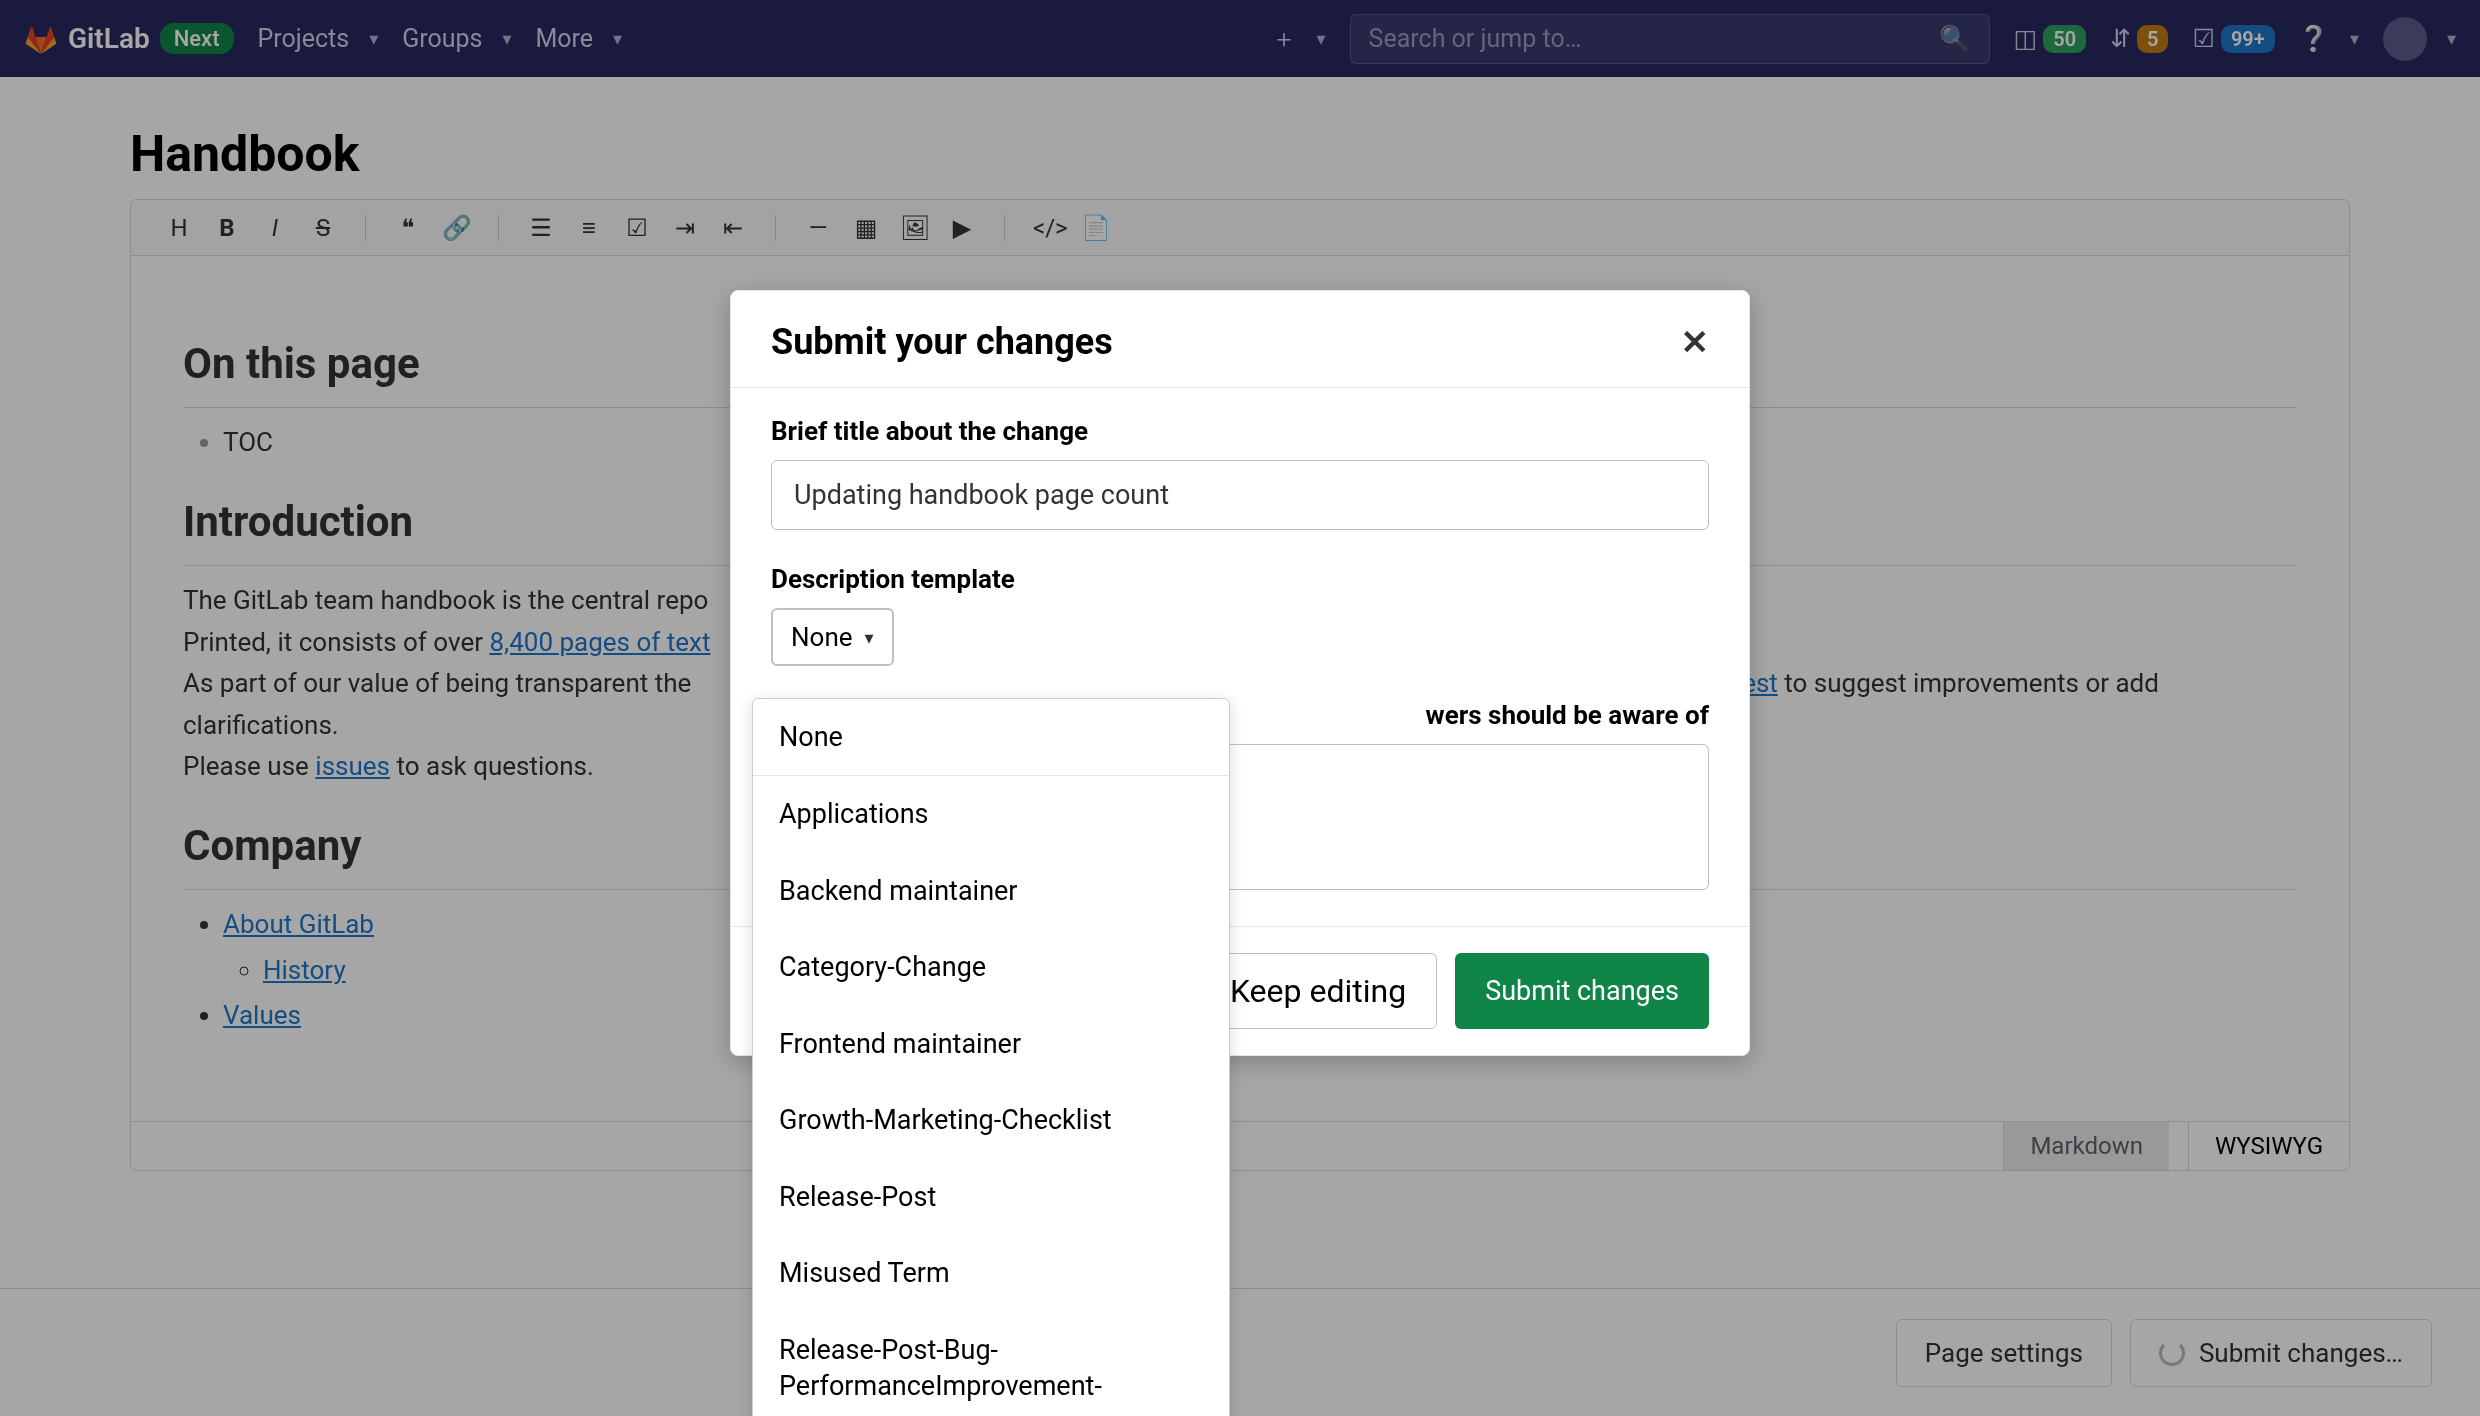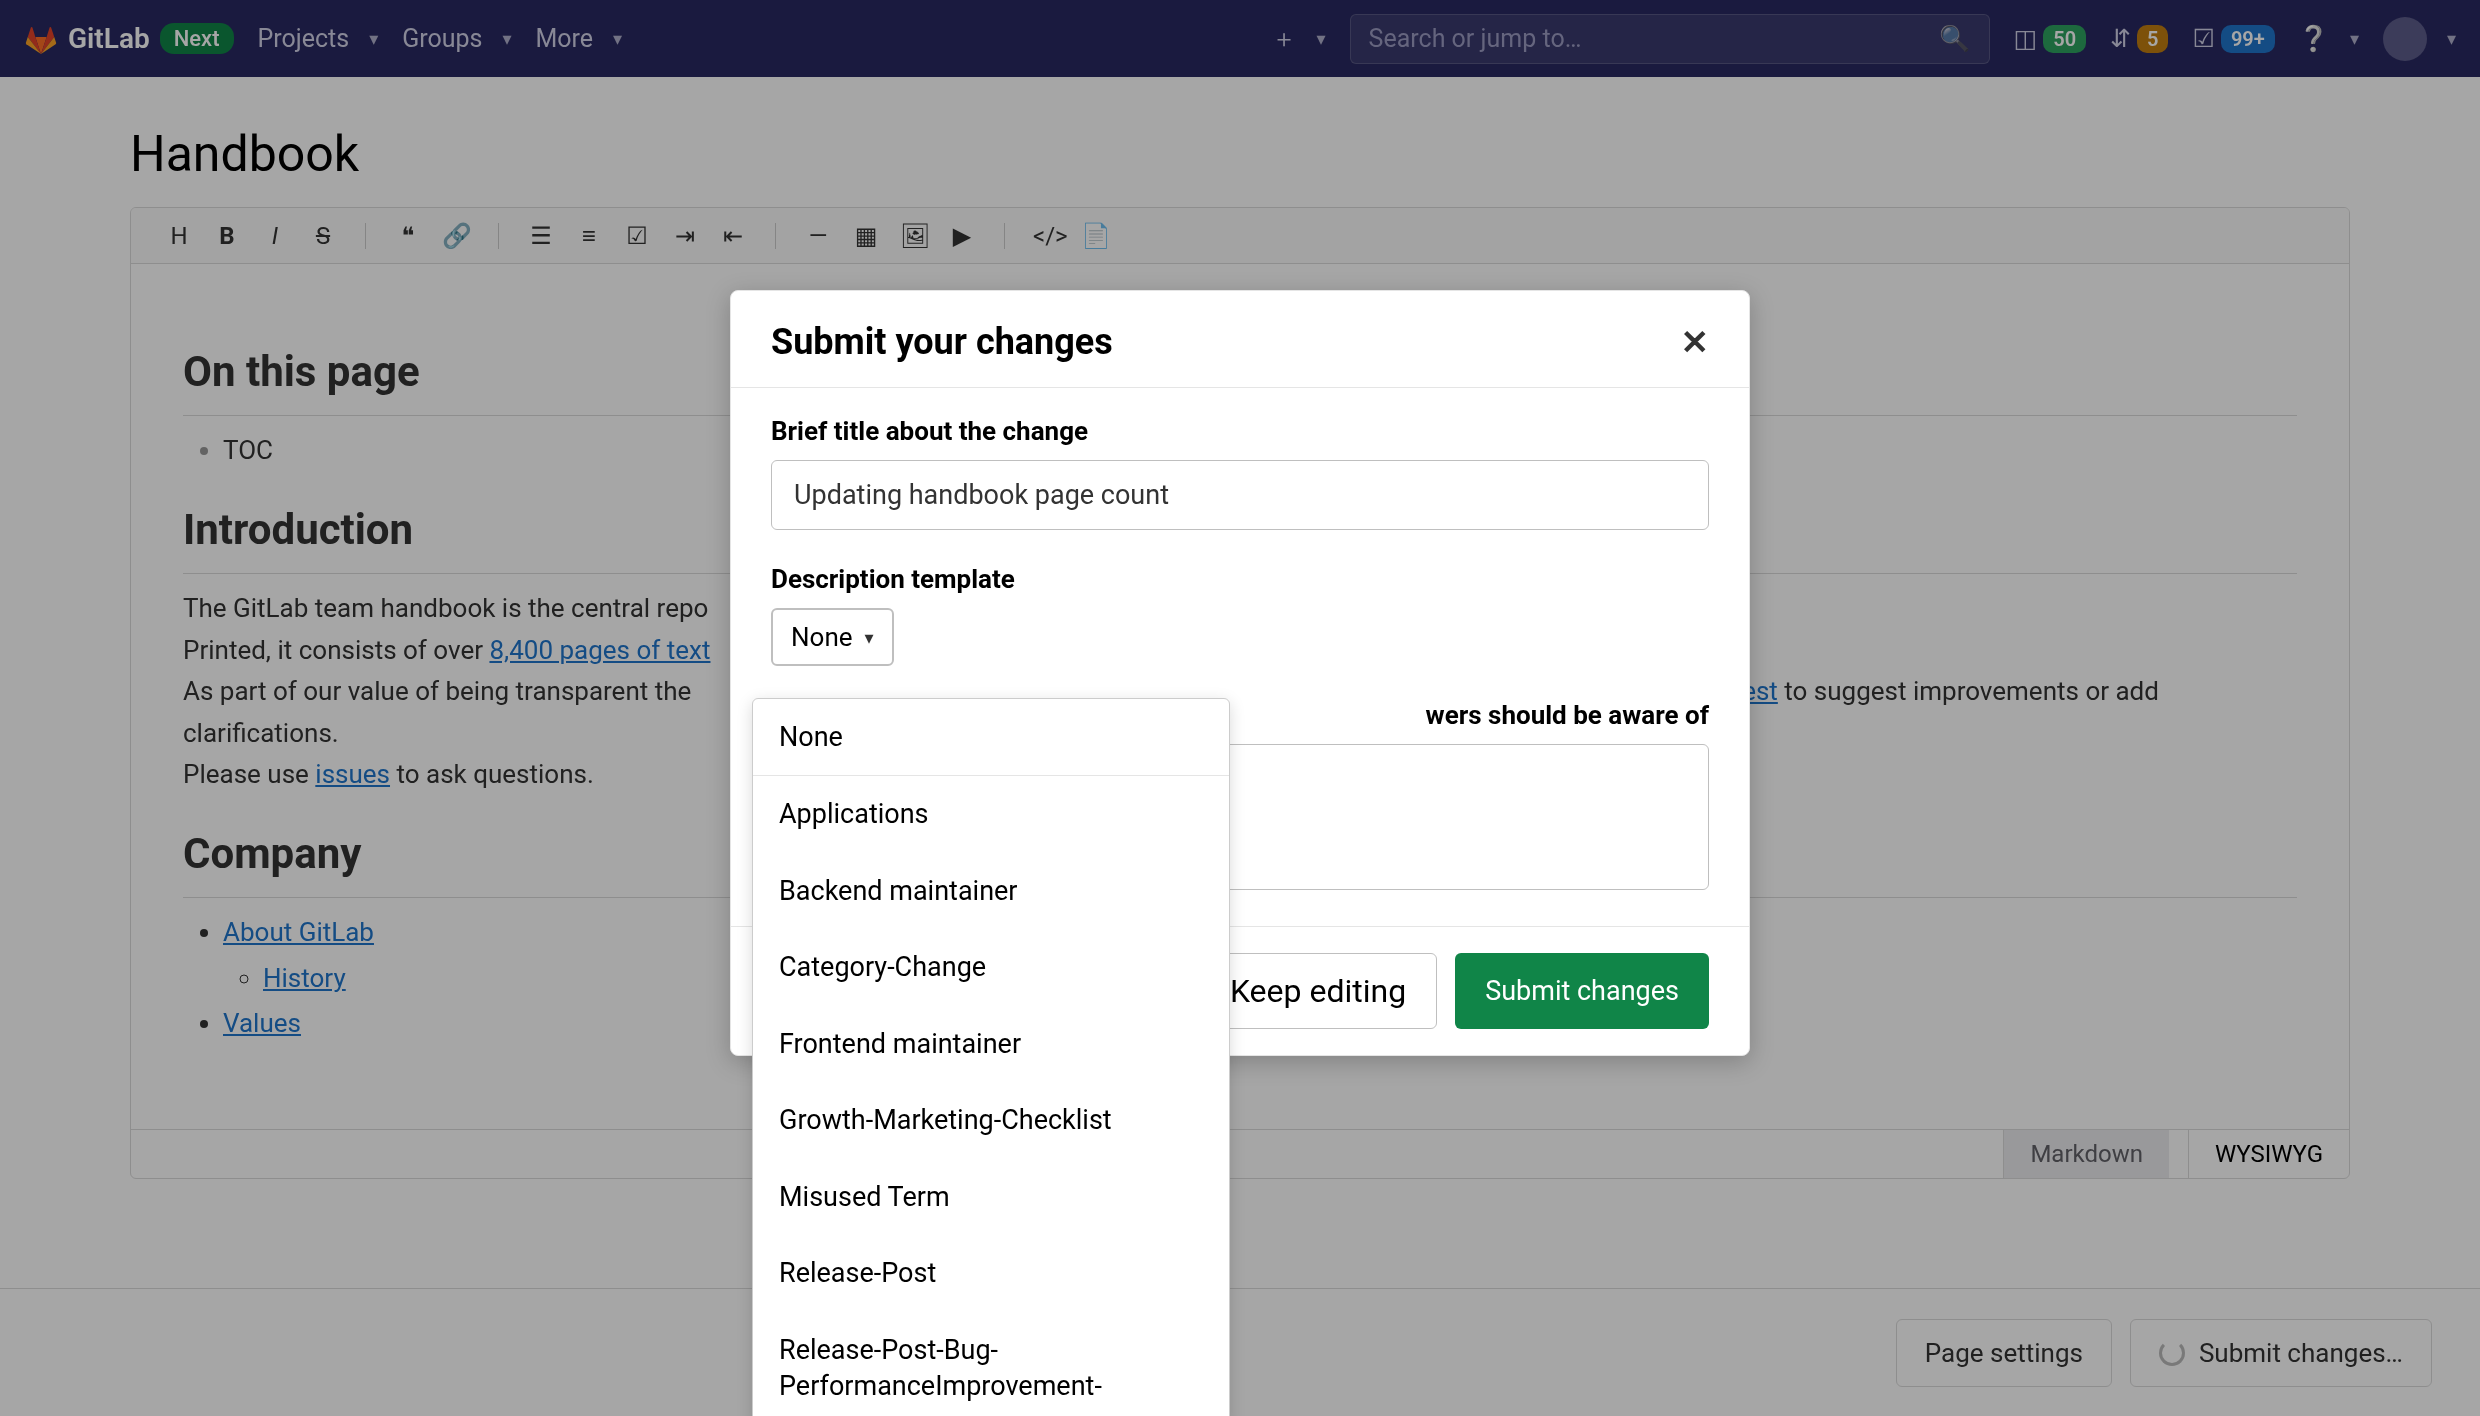--- a/index.html
+++ b/index.html
@@ -18,21 +18,21 @@
 .searchbox .mag { margin-left:auto; opacity:.7; }
 .icon-pill { display:flex; align-items:center; gap:6px; }
 .pill { font-size:20px; padding:2px 10px; border-radius:10px; font-weight:600; }
 .pill-green { background:#2da160; color:#fff; }
 .pill-orange { background:#c17d10; color:#fff; }
 .pill-blue { background:#1f75cb; color:#fff; }
 .avatar { width:44px; height:44px; border-radius:50%; background:#5c5c8a; }
 
 
 .main { padding:48px 130px 0; }
-.page-title { font-size:50px; font-weight:400; margin-bottom:24px; }
+.page-title { font-size:50px; font-weight:700; margin-bottom:16px; }
 .editor-outer { border:1px solid #dbdbdb; border-radius:6px; overflow:hidden; }
 .toolbar { height:56px; border-bottom:1px solid #dbdbdb; display:flex; align-items:center; gap:20px; padding:0 34px; color:#333; font-size:24px; background:#fafafa; }
 .toolbar .tbtn { width:28px; text-align:center; cursor:pointer; }
 .toolbar .sep { width:1px; height:26px; background:#ccc; margin:0 8px; }
 
 .doc { padding:50px 52px 80px; font-size:26px; color:#333; line-height:1.6; }
 .doc h2 { font-size:42px; font-weight:700; margin:24px 0 14px; }
 .doc h2.sec { border-bottom:1px solid #dbdbdb; padding-bottom:10px; }
 .doc ul { padding-left:40px; list-style:disc; }
 .doc ul ul { list-style:circle; }
@@ -227,16 +227,16 @@
   </div>
 </div>
 
 <div class="dropdown">
   <div class="dd-item first">None</div>
   <div class="dd-item">Applications</div>
   <div class="dd-item">Backend maintainer</div>
   <div class="dd-item">Category-Change</div>
   <div class="dd-item">Frontend maintainer</div>
   <div class="dd-item">Growth-Marketing-Checklist</div>
+  <div class="dd-item">Release-Post</div>
   <div class="dd-item">Misused Term</div>
-  <div class="dd-item">Release-Post</div>
   <div class="dd-item">Release-Post-Bug-PerformanceImprovement-</div>
 </div>
 
 </body></html>

